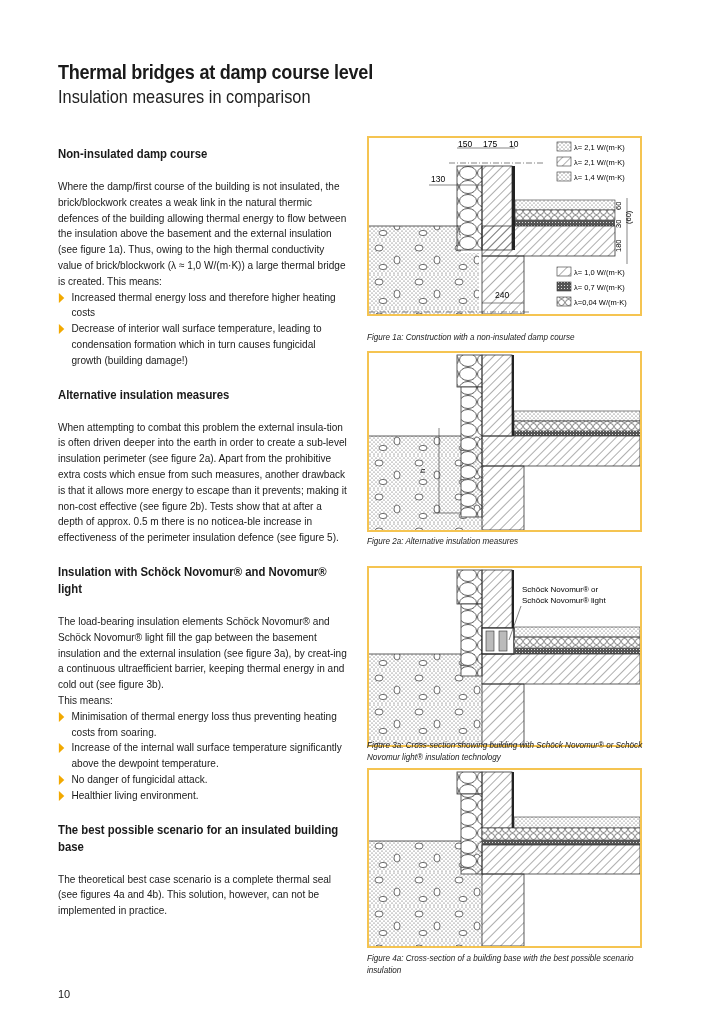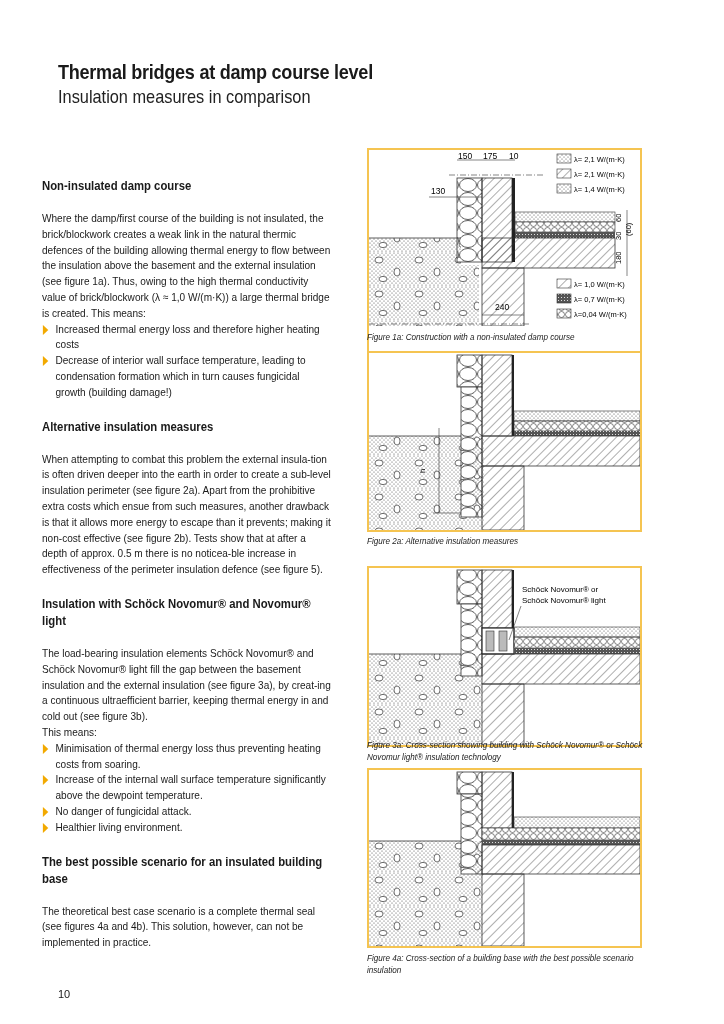--- a/index.html
+++ b/index.html
@@ -2,21 +2,21 @@
 <html><head>
 <meta charset="utf-8">
 <style>
   html, body { margin:0; padding:0; background:#ffffff; }
   body { width:724px; height:1024px; position:relative; overflow:hidden;
          font-family:"Liberation Sans", sans-serif; color:#1a1a1a; }
   .title { position:absolute; left:58px; top:60px; font-size:21px; font-weight:bold;
            letter-spacing:-0.3px; transform:scaleX(0.86); transform-origin:left top; white-space:nowrap; }
   .subtitle { position:absolute; left:58px; top:86px; font-size:19px; transform:scaleX(0.86);
               transform-origin:left top; white-space:nowrap; color:#222; }
-  .col { position:absolute; left:42px; top:146px; width:290px; font-size:11.2px; line-height:15.8px;margin-top:32px; }
+  .col { position:absolute; left:58px; top:146px; width:290px; font-size:11.2px; line-height:15.8px; }
   .col .inner { transform:scaleX(0.9); transform-origin:left top; width:322px; }
   h3 { font-size:12.6px; font-weight:bold; margin:0; line-height:17px; }
   p { margin:0; }
   .gap-s { height:16px; }
   .gap-m { height:18px; }
   ul { list-style:none; margin:0; padding:0; }
   li { position:relative; padding-left:15px; }
   .bullet { position:absolute; left:1px; top:3px; width:0; height:0;
             border-top:5px solid transparent; border-bottom:5px solid transparent;
             border-left:6px solid #f2a900; }
@@ -87,21 +87,21 @@
     <pattern id="bigcirc" width="18" height="14" patternUnits="userSpaceOnUse">
       <ellipse cx="9" cy="7" rx="8.5" ry="6.5" fill="#fff" stroke="#333" stroke-width="0.8"></ellipse>
     </pattern>
     <pattern id="dark" width="3" height="3" patternUnits="userSpaceOnUse">
       <rect width="3" height="3" fill="#555"></rect>
         <rect width="1" height="1" fill="#ddd"></rect>
     </pattern>
   </defs>
 </svg>
 
-<div class="fig" style="top:148px;height:210px;">
+<div class="fig" style="top:136px;height:180px;">
   <svg width="271" height="176">
     <rect x="0" y="88" width="92" height="88" fill="url(#gravel)"></rect>
     <rect x="92" y="115" width="18" height="61" fill="url(#gravel)"></rect>
     <rect x="88" y="28" width="25" height="84" fill="url(#bigcirc)" stroke="#333" stroke-width="0.8"></rect>
     <rect x="113" y="28" width="30" height="84" fill="url(#hatch)" stroke="#333" stroke-width="0.8"></rect>
     <rect x="143" y="28" width="3" height="84" fill="#222"></rect>
     <rect x="146" y="62" width="100" height="10" fill="url(#dots)" stroke="#333" stroke-width="0.6"></rect>
     <rect x="146" y="72" width="100" height="10" fill="url(#circ)" stroke="#333" stroke-width="0.6"></rect>
     <rect x="146" y="82" width="100" height="6" fill="url(#dark)"></rect>
     <rect x="113" y="88" width="133" height="30" fill="url(#hatch)" stroke="#333" stroke-width="0.8"></rect>

